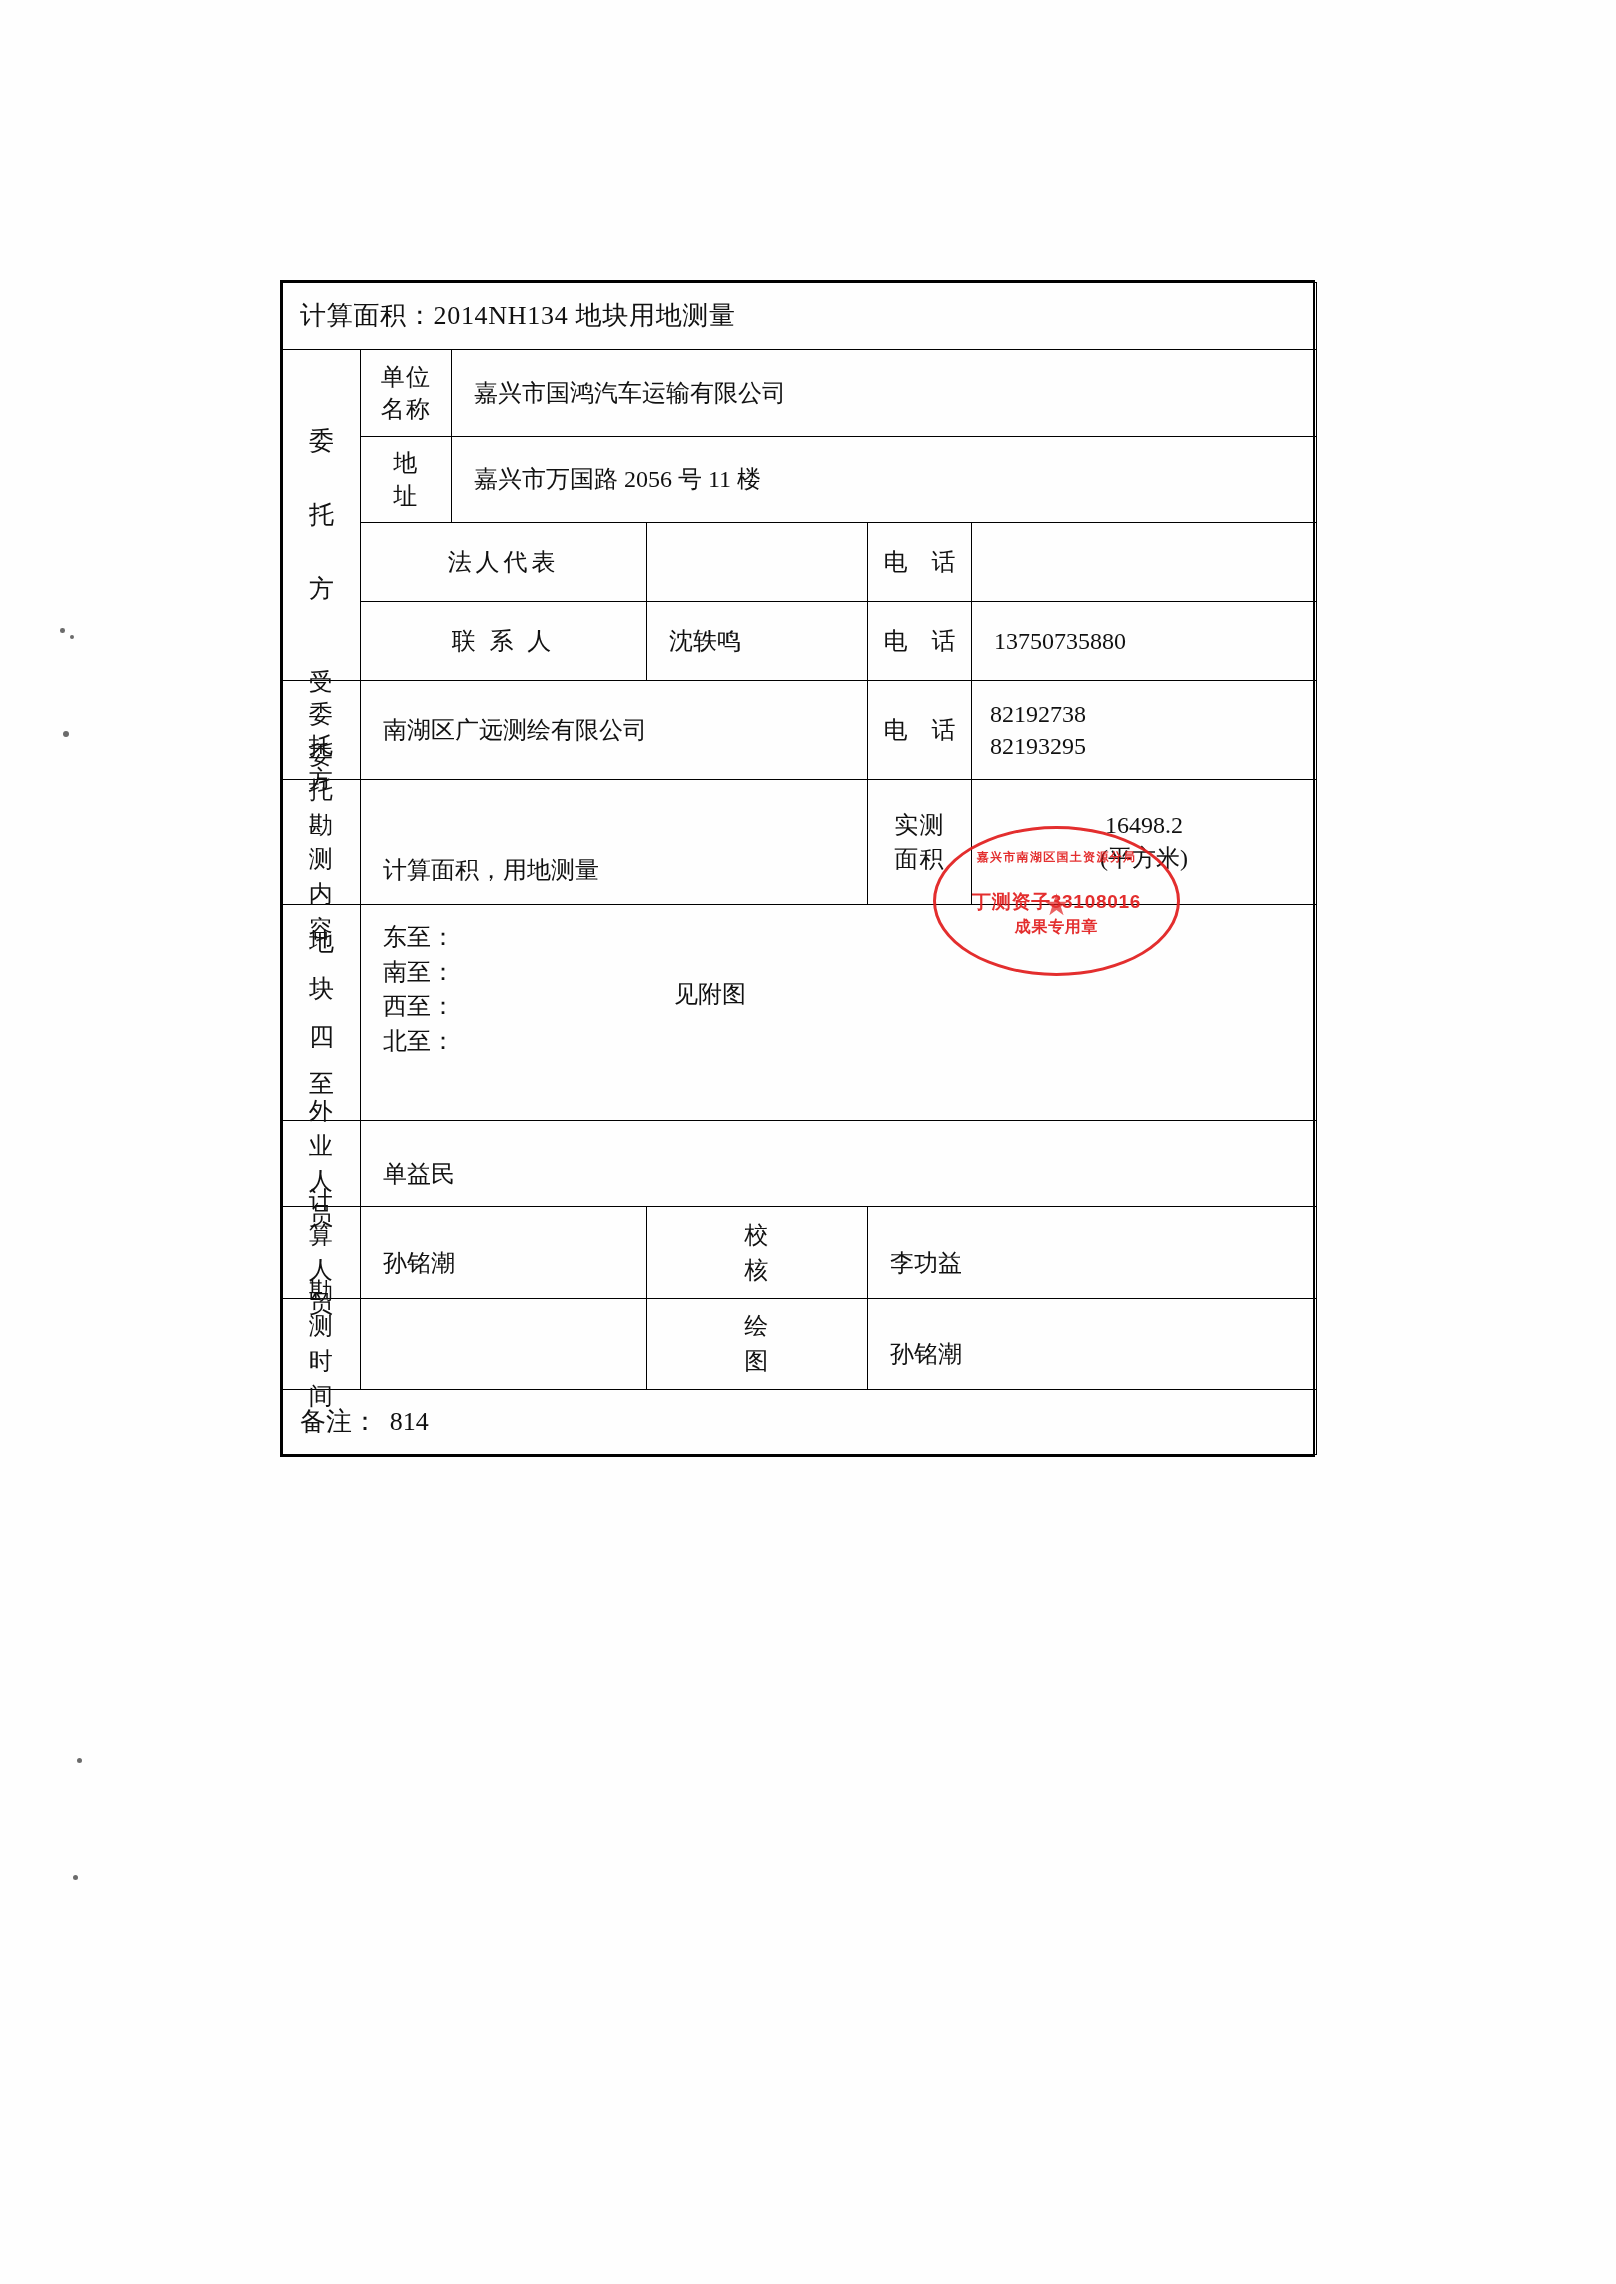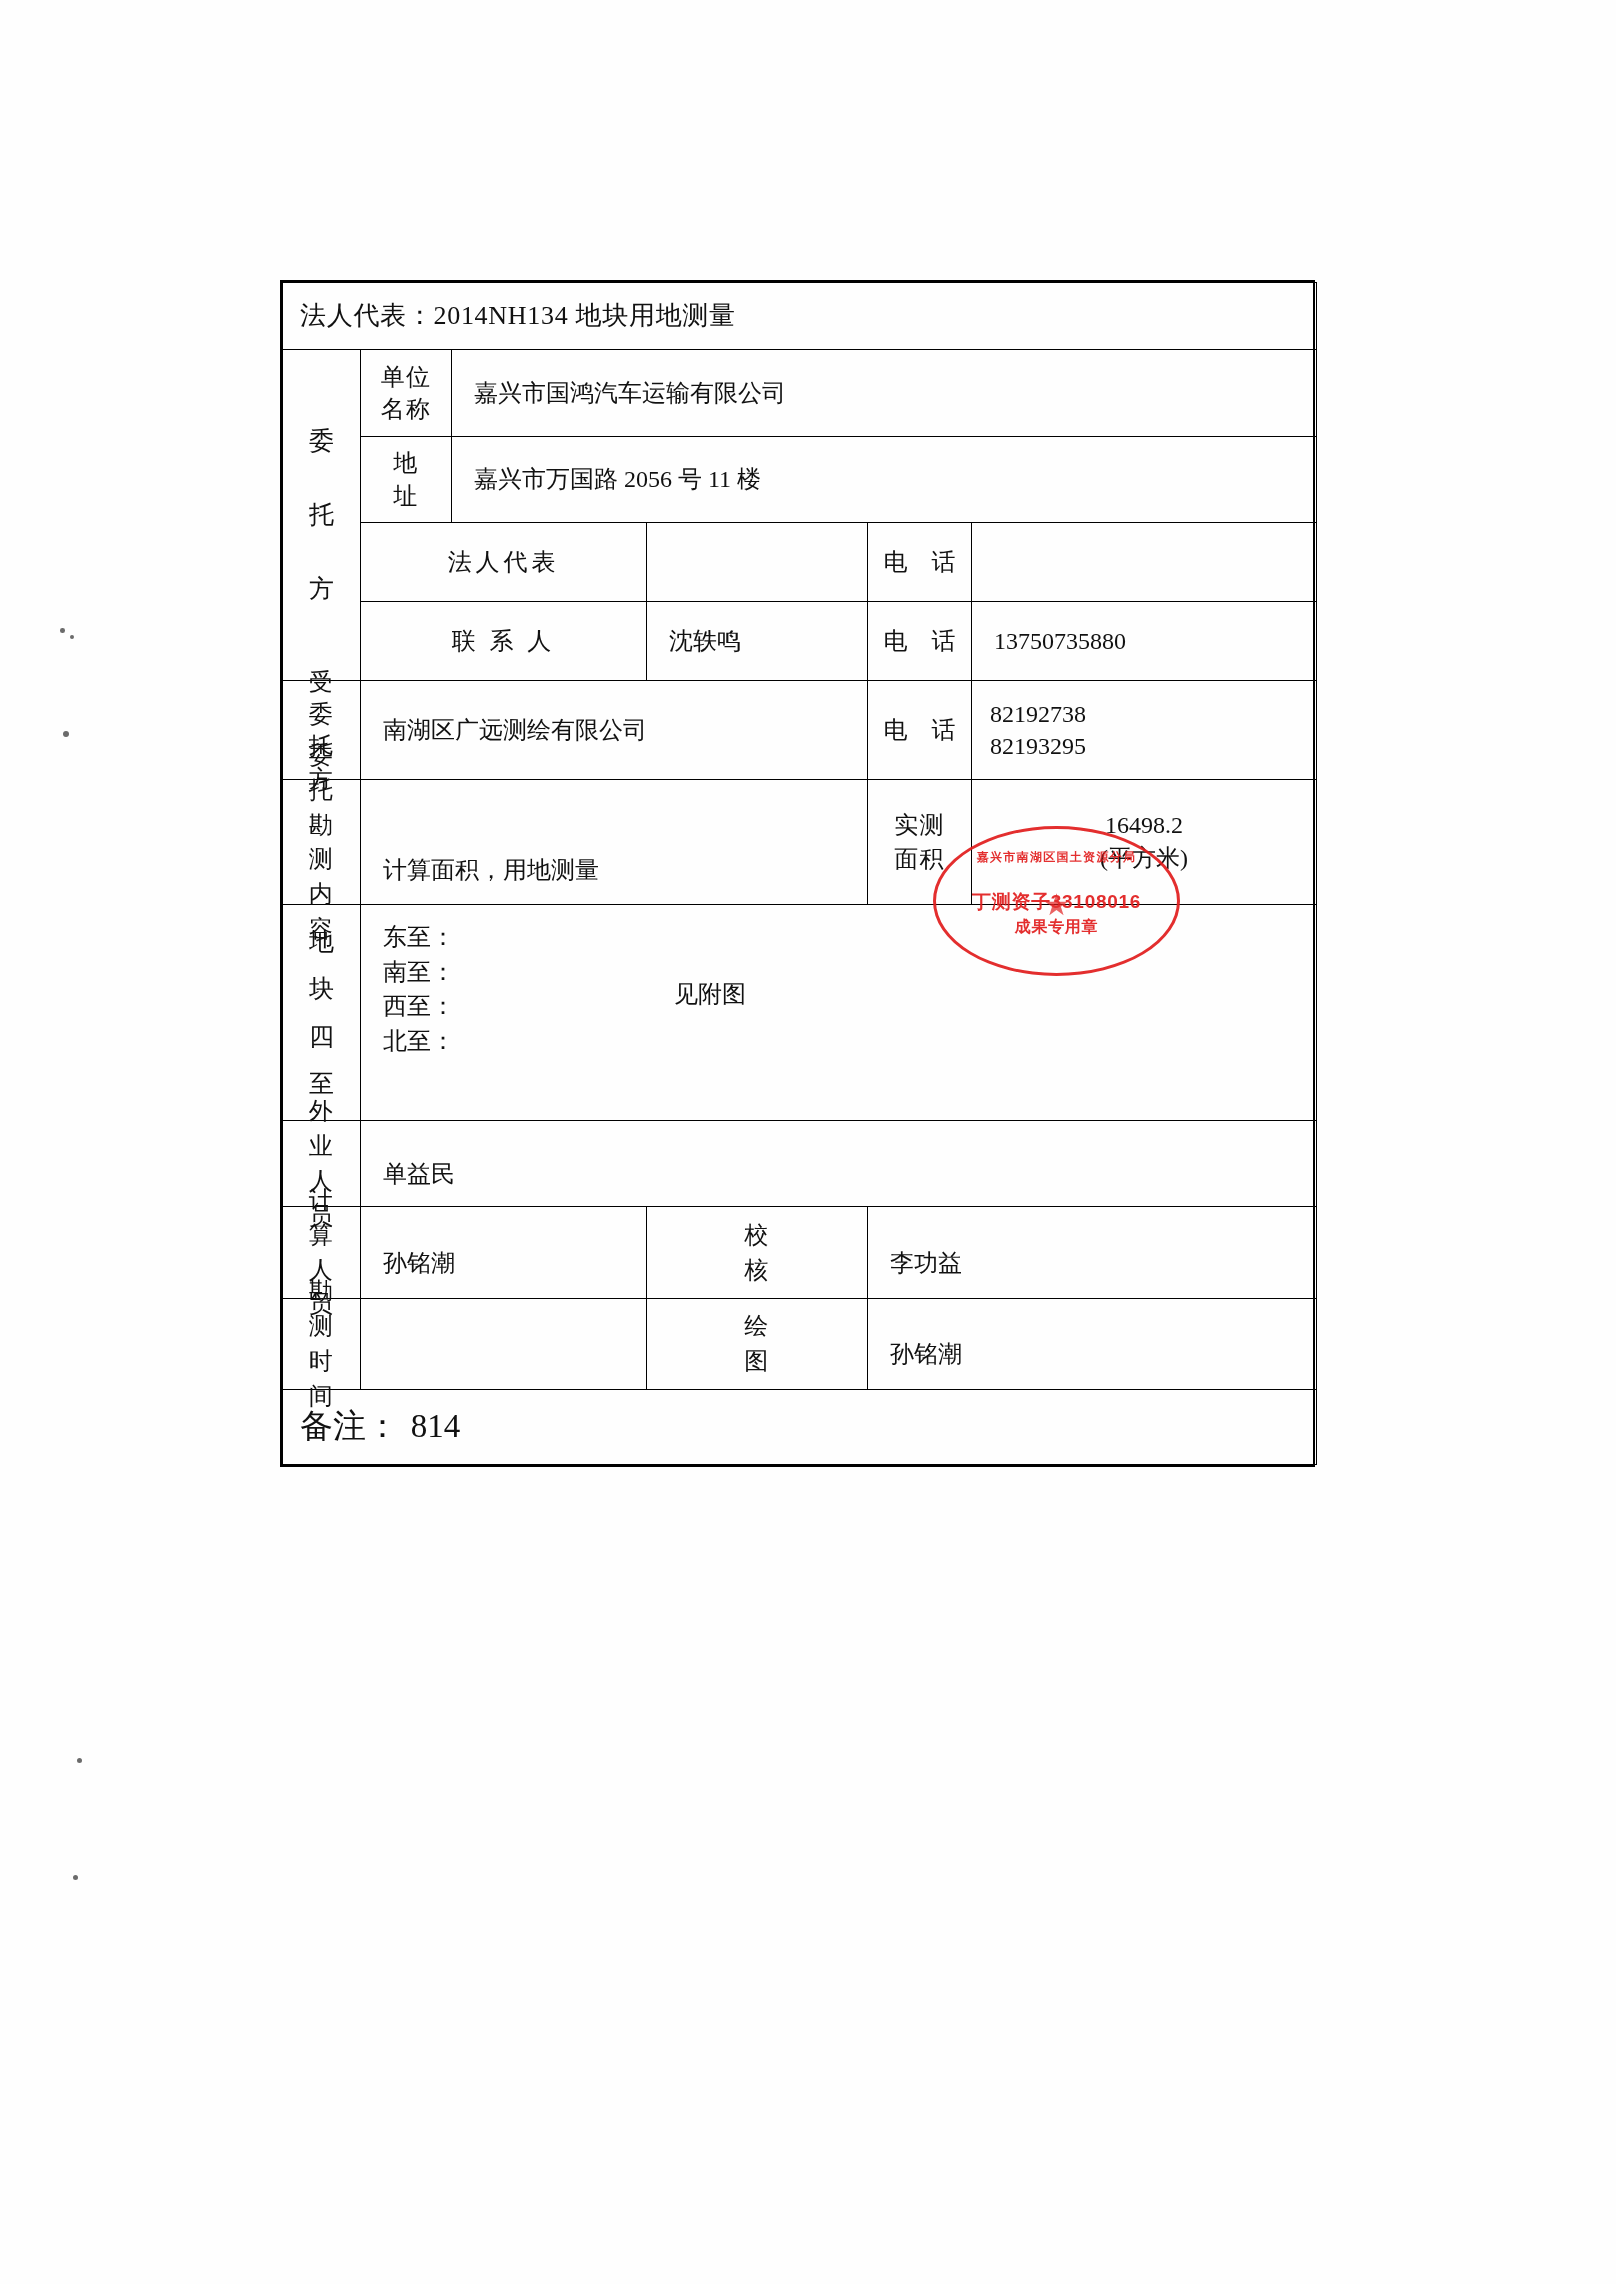--- a/index.html
+++ b/index.html
@@ -175,21 +175,21 @@
       <col style="width:195px">
       <col style="width:221px">
       <col style="width:104px">
       <col style="width:345px">
     </colgroup>
 
     <tbody>
         <tr>
       <td colspan="6">
         <div class="cell title-cell">
-          <span>法人代表：</span><span>2014NH134 地块用地测量</span>
+          <span>计算面积：</span><span>2014NH134 地块用地测量</span>
         </div>
       </td>
     </tr>
 
     <tr>
       <td rowspan="4">
         <div class="cell sidelabel" style="height:273px;display:flex;flex-direction:column;justify-content:space-evenly;align-items:center;">
           <span>委</span>
           <span>托</span>
           <span>方</span>
@@ -341,21 +341,21 @@
         <div class="cell lbl-v" style="white-space:pre-line;text-align:center;">绘
 图</div>
       </td>
       <td colspan="2">
         <div class="cell val" style="height:85px;display:flex;align-items:flex-end;padding-bottom:14.3px;">孙铭潮</div>
       </td>
     </tr>
 
     <tr>
       <td colspan="6">
-        <div class="cell" style="padding:13px 17px;font-size:33px;">
+        <div class="cell" style="padding:13px 17px;font-size:26px;">
           <span>备注：</span><span style="padding-left:11.7px;">814</span>
         </div>
       </td>
     </tr>
   </tbody>
     </table>
 
   <div class="seal">
     <div class="ring"></div>
     <div class="arc-text">嘉兴市南湖区国土资源分局</div>

